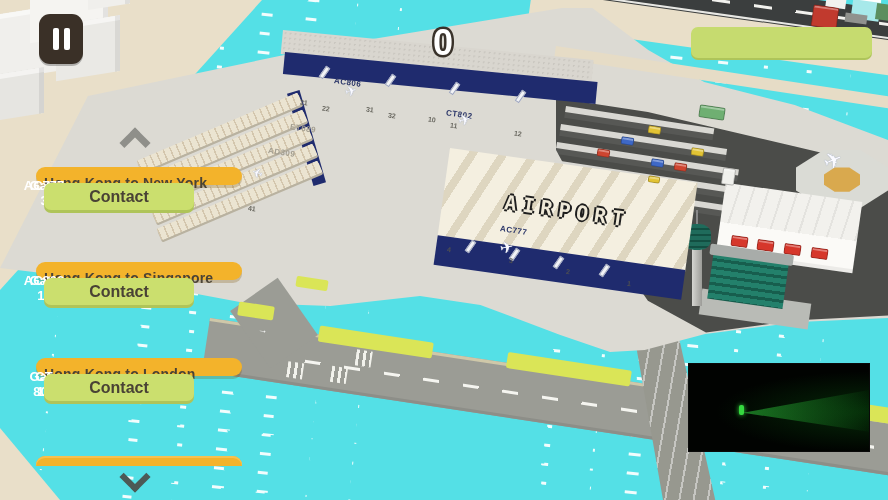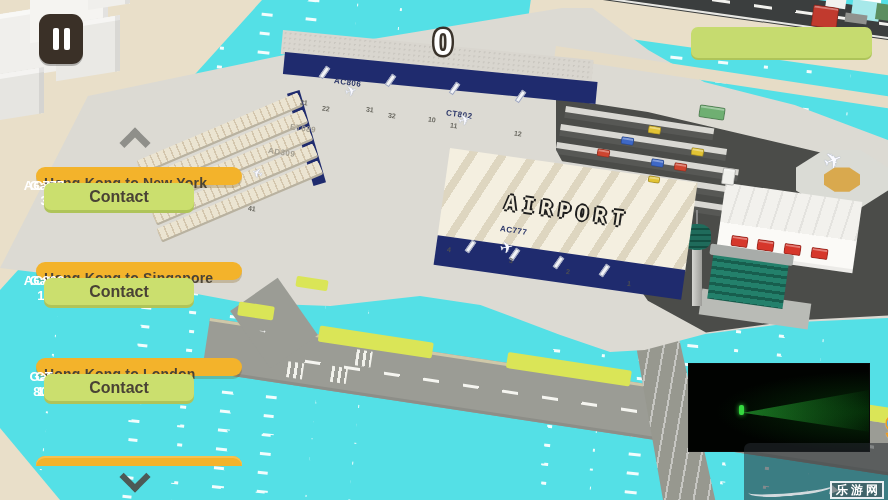--- a/index.html
+++ b/index.html
@@ -333,23 +333,14 @@
     <div class="route">Hong Kong to London</div>
     <div class="fl">
       <span>CT 802</span>
       <span>Gate 10</span>
     </div>
     <button class="btn">Contact</button>
   </div>
   <div class="card-peek"></div>
 
   <div class="radar"></div>
-  <div class="wm">
-    <div class="wm-row1">
-      <span class="wm-962">962</span>
-
-    </div>
-    <div class="swoosh"></div>
-    <div class="swoosh-head"></div>
-    <span class="wm-cn">乐游网</span>
-  </div>
 
 </div>
 
 </body></html>

